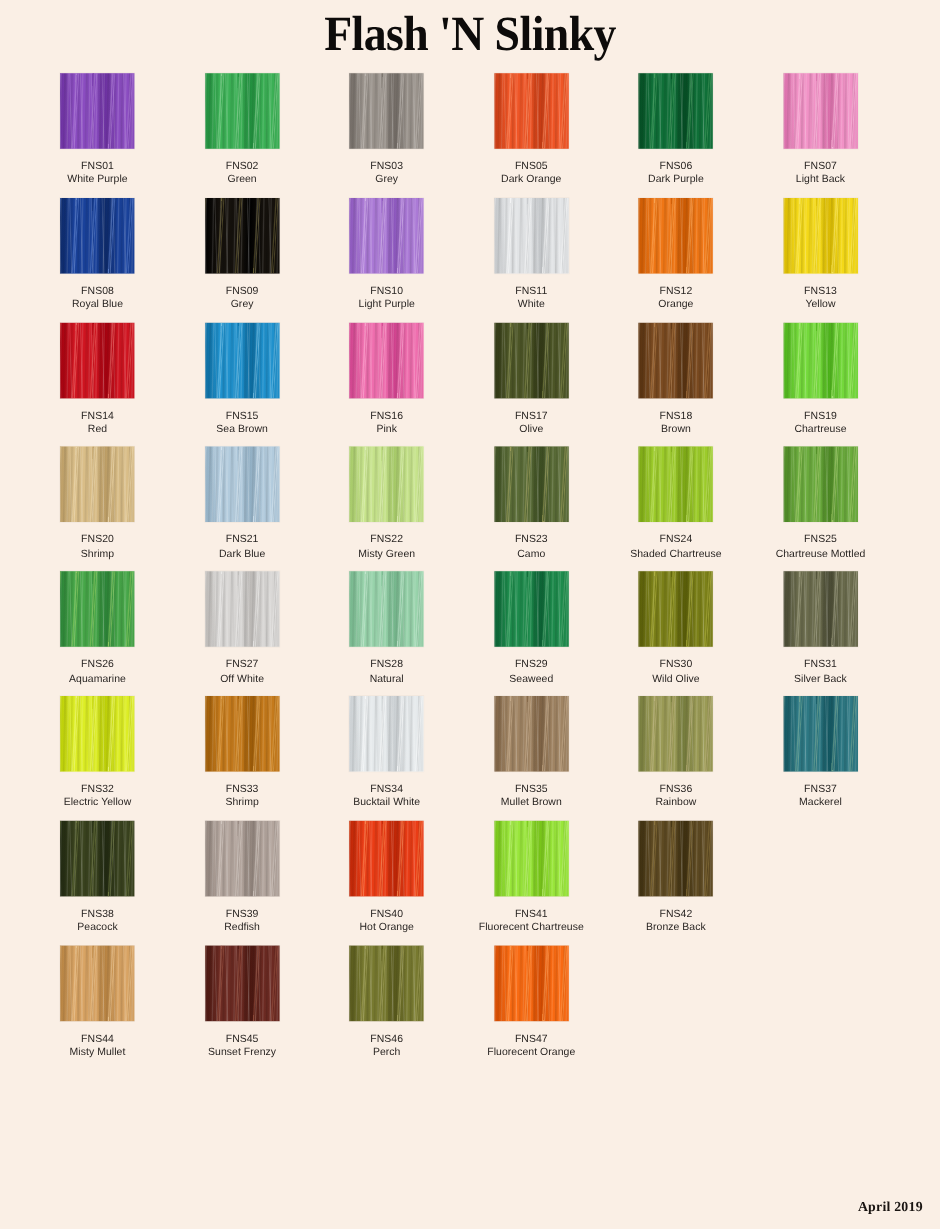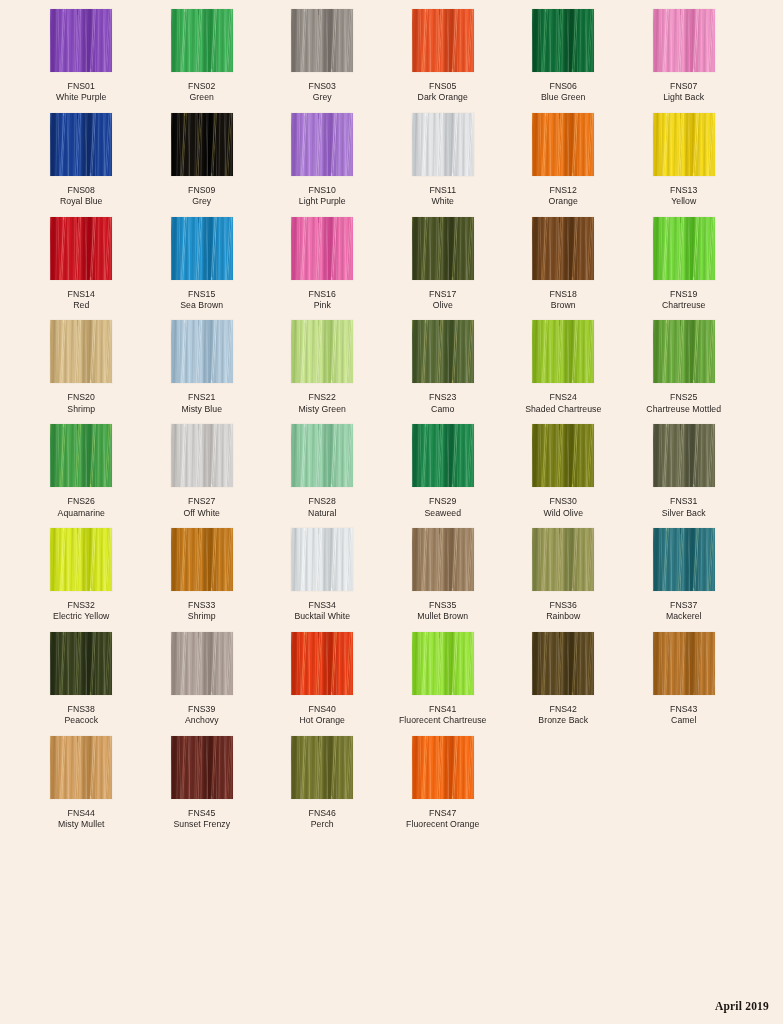--- a/index.html
+++ b/index.html
@@ -146,20 +146,23 @@
     font-size: 11.5px;
     color: #1a1512;
     letter-spacing: 0.2px;
   }
 </style>
 </head>
 <body>
 
 <div class="page">
 
+  <div class="title-wrap">
+    <span class="title">Flash 'N Slinky</span>
+  </div>
 
   <div class="grid" id="swatch-grid">
       <div class="row">
         <div class="cell">
           <div class="swatch" style="background: linear-gradient(to right, rgb(106, 47, 158) 0%, rgb(138, 76, 192) 18%, rgb(138, 76, 192) 48%, rgb(106, 47, 158) 60%, rgb(138, 76, 192) 78%, rgb(138, 76, 192) 100%);">
             <div class="fib f1"></div>
             <div class="fib f2"></div>
             <div class="fib f3" style="background-image: repeating-linear-gradient(93.5deg, rgba(0, 0, 0, 0) 0px, rgb(184, 136, 221) 0.5px, rgba(0, 0, 0, 0) 1.4px, rgba(0, 0, 0, 0) 13px, rgb(184, 136, 221) 14px, rgba(0, 0, 0, 0) 15px); opacity: 0.45;"></div>
             <div class="fib f4" style="background-image: linear-gradient(99deg, rgb(184, 136, 221) 0px, rgb(184, 136, 221) 1px, rgba(0, 0, 0, 0) 1px, rgba(0, 0, 0, 0) 100%), linear-gradient(81deg, rgb(184, 136, 221) 0px, rgb(184, 136, 221) 1px, rgba(0, 0, 0, 0) 1px, rgba(0, 0, 0, 0) 100%), linear-gradient(95deg, rgb(106, 47, 158) 0px, rgb(106, 47, 158) 1px, rgba(0, 0, 0, 0) 1px, rgba(0, 0, 0, 0) 100%); background-position: 13px 0px, 40px 0px, 27px 0px; background-repeat: no-repeat; opacity: 0.6;"></div>
           </div>
@@ -206,21 +209,21 @@
         </div>
         <div class="cell">
           <div class="swatch" style="background: linear-gradient(to right, rgb(4, 74, 34) 0%, rgb(15, 112, 56) 18%, rgb(15, 112, 56) 48%, rgb(4, 74, 34) 60%, rgb(15, 112, 56) 78%, rgb(15, 112, 56) 100%);">
             <div class="fib f1"></div>
             <div class="fib f2"></div>
             <div class="fib f3" style="background-image: repeating-linear-gradient(93.5deg, rgba(0, 0, 0, 0) 0px, rgb(86, 173, 106) 0.5px, rgba(0, 0, 0, 0) 1.4px, rgba(0, 0, 0, 0) 13px, rgb(86, 173, 106) 14px, rgba(0, 0, 0, 0) 15px); opacity: 0.45;"></div>
             <div class="fib f4" style="background-image: linear-gradient(99deg, rgb(86, 173, 106) 0px, rgb(86, 173, 106) 1px, rgba(0, 0, 0, 0) 1px, rgba(0, 0, 0, 0) 100%), linear-gradient(81deg, rgb(86, 173, 106) 0px, rgb(86, 173, 106) 1px, rgba(0, 0, 0, 0) 1px, rgba(0, 0, 0, 0) 100%), linear-gradient(95deg, rgb(4, 74, 34) 0px, rgb(4, 74, 34) 1px, rgba(0, 0, 0, 0) 1px, rgba(0, 0, 0, 0) 100%); background-position: 13px 0px, 40px 0px, 27px 0px; background-repeat: no-repeat; opacity: 0.6;"></div>
           </div>
           <div class="label">
             <span class="code">FNS06</span>
-            <span class="name">Blue Green</span>
+            <span class="name">Dark Purple</span>
           </div>
         </div>
         <div class="cell">
           <div class="swatch" style="background: linear-gradient(to right, rgb(216, 108, 168) 0%, rgb(241, 146, 198) 18%, rgb(241, 146, 198) 48%, rgb(216, 108, 168) 60%, rgb(241, 146, 198) 78%, rgb(241, 146, 198) 100%);">
             <div class="fib f1"></div>
             <div class="fib f2"></div>
             <div class="fib f3" style="background-image: repeating-linear-gradient(93.5deg, rgba(0, 0, 0, 0) 0px, rgb(255, 200, 227) 0.5px, rgba(0, 0, 0, 0) 1.4px, rgba(0, 0, 0, 0) 13px, rgb(255, 200, 227) 14px, rgba(0, 0, 0, 0) 15px); opacity: 0.45;"></div>
             <div class="fib f4" style="background-image: linear-gradient(99deg, rgb(255, 200, 227) 0px, rgb(255, 200, 227) 1px, rgba(0, 0, 0, 0) 1px, rgba(0, 0, 0, 0) 100%), linear-gradient(81deg, rgb(255, 200, 227) 0px, rgb(255, 200, 227) 1px, rgba(0, 0, 0, 0) 1px, rgba(0, 0, 0, 0) 100%), linear-gradient(95deg, rgb(216, 108, 168) 0px, rgb(216, 108, 168) 1px, rgba(0, 0, 0, 0) 1px, rgba(0, 0, 0, 0) 100%); background-position: 13px 0px, 40px 0px, 27px 0px; background-repeat: no-repeat; opacity: 0.6;"></div>
           </div>
           <div class="label">
@@ -392,21 +395,21 @@
         </div>
         <div class="cell">
           <div class="swatch" style="background: linear-gradient(to right, rgb(143, 173, 194) 0%, rgb(178, 203, 221) 18%, rgb(178, 203, 221) 48%, rgb(143, 173, 194) 60%, rgb(178, 203, 221) 78%, rgb(178, 203, 221) 100%);">
             <div class="fib f1"></div>
             <div class="fib f2"></div>
             <div class="fib f3" style="background-image: repeating-linear-gradient(93.5deg, rgba(0, 0, 0, 0) 0px, rgb(226, 238, 246) 0.5px, rgba(0, 0, 0, 0) 1.4px, rgba(0, 0, 0, 0) 13px, rgb(226, 238, 246) 14px, rgba(0, 0, 0, 0) 15px); opacity: 0.45;"></div>
             <div class="fib f4" style="background-image: linear-gradient(99deg, rgb(226, 238, 246) 0px, rgb(226, 238, 246) 1px, rgba(0, 0, 0, 0) 1px, rgba(0, 0, 0, 0) 100%), linear-gradient(81deg, rgb(226, 238, 246) 0px, rgb(226, 238, 246) 1px, rgba(0, 0, 0, 0) 1px, rgba(0, 0, 0, 0) 100%), linear-gradient(95deg, rgb(143, 173, 194) 0px, rgb(143, 173, 194) 1px, rgba(0, 0, 0, 0) 1px, rgba(0, 0, 0, 0) 100%); background-position: 13px 0px, 40px 0px, 27px 0px; background-repeat: no-repeat; opacity: 0.6;"></div>
           </div>
           <div class="label">
             <span class="code">FNS21</span>
-            <span class="name">Misty Blue</span>
+            <span class="name">Dark Blue</span>
           </div>
         </div>
         <div class="cell">
           <div class="swatch" style="background: linear-gradient(to right, rgb(163, 199, 101) 0%, rgb(198, 227, 139) 18%, rgb(198, 227, 139) 48%, rgb(163, 199, 101) 60%, rgb(198, 227, 139) 78%, rgb(198, 227, 139) 100%);">
             <div class="fib f1"></div>
             <div class="fib f2"></div>
             <div class="fib f3" style="background-image: repeating-linear-gradient(93.5deg, rgba(0, 0, 0, 0) 0px, rgb(232, 246, 196) 0.5px, rgba(0, 0, 0, 0) 1.4px, rgba(0, 0, 0, 0) 13px, rgb(232, 246, 196) 14px, rgba(0, 0, 0, 0) 15px); opacity: 0.45;"></div>
             <div class="fib f4" style="background-image: linear-gradient(99deg, rgb(232, 246, 196) 0px, rgb(232, 246, 196) 1px, rgba(0, 0, 0, 0) 1px, rgba(0, 0, 0, 0) 100%), linear-gradient(81deg, rgb(232, 246, 196) 0px, rgb(232, 246, 196) 1px, rgba(0, 0, 0, 0) 1px, rgba(0, 0, 0, 0) 100%), linear-gradient(95deg, rgb(163, 199, 101) 0px, rgb(163, 199, 101) 1px, rgba(0, 0, 0, 0) 1px, rgba(0, 0, 0, 0) 100%); background-position: 13px 0px, 40px 0px, 27px 0px; background-repeat: no-repeat; opacity: 0.6;"></div>
           </div>
           <div class="label">
@@ -614,21 +617,21 @@
         </div>
         <div class="cell">
           <div class="swatch" style="background: linear-gradient(to right, rgb(143, 130, 122) 0%, rgb(179, 165, 157) 18%, rgb(179, 165, 157) 48%, rgb(143, 130, 122) 60%, rgb(179, 165, 157) 78%, rgb(179, 165, 157) 100%);">
             <div class="fib f1"></div>
             <div class="fib f2"></div>
             <div class="fib f3" style="background-image: repeating-linear-gradient(93.5deg, rgba(0, 0, 0, 0) 0px, rgb(221, 212, 205) 0.5px, rgba(0, 0, 0, 0) 1.4px, rgba(0, 0, 0, 0) 13px, rgb(221, 212, 205) 14px, rgba(0, 0, 0, 0) 15px); opacity: 0.45;"></div>
             <div class="fib f4" style="background-image: linear-gradient(99deg, rgb(221, 212, 205) 0px, rgb(221, 212, 205) 1px, rgba(0, 0, 0, 0) 1px, rgba(0, 0, 0, 0) 100%), linear-gradient(81deg, rgb(221, 212, 205) 0px, rgb(221, 212, 205) 1px, rgba(0, 0, 0, 0) 1px, rgba(0, 0, 0, 0) 100%), linear-gradient(95deg, rgb(143, 130, 122) 0px, rgb(143, 130, 122) 1px, rgba(0, 0, 0, 0) 1px, rgba(0, 0, 0, 0) 100%); background-position: 13px 0px, 40px 0px, 27px 0px; background-repeat: no-repeat; opacity: 0.6;"></div>
           </div>
           <div class="label">
             <span class="code">FNS39</span>
-            <span class="name">Anchovy</span>
+            <span class="name">Redfish</span>
           </div>
         </div>
         <div class="cell">
           <div class="swatch" style="background: linear-gradient(to right, rgb(187, 36, 5) 0%, rgb(234, 60, 21) 18%, rgb(234, 60, 21) 48%, rgb(187, 36, 5) 60%, rgb(234, 60, 21) 78%, rgb(234, 60, 21) 100%);">
             <div class="fib f1"></div>
             <div class="fib f2"></div>
             <div class="fib f3" style="background-image: repeating-linear-gradient(93.5deg, rgba(0, 0, 0, 0) 0px, rgb(255, 154, 92) 0.5px, rgba(0, 0, 0, 0) 1.4px, rgba(0, 0, 0, 0) 13px, rgb(255, 154, 92) 14px, rgba(0, 0, 0, 0) 15px); opacity: 0.45;"></div>
             <div class="fib f4" style="background-image: linear-gradient(99deg, rgb(255, 154, 92) 0px, rgb(255, 154, 92) 1px, rgba(0, 0, 0, 0) 1px, rgba(0, 0, 0, 0) 100%), linear-gradient(81deg, rgb(255, 154, 92) 0px, rgb(255, 154, 92) 1px, rgba(0, 0, 0, 0) 1px, rgba(0, 0, 0, 0) 100%), linear-gradient(95deg, rgb(187, 36, 5) 0px, rgb(187, 36, 5) 1px, rgba(0, 0, 0, 0) 1px, rgba(0, 0, 0, 0) 100%); background-position: 13px 0px, 40px 0px, 27px 0px; background-repeat: no-repeat; opacity: 0.6;"></div>
           </div>
           <div class="label">
@@ -651,32 +654,20 @@
         <div class="cell">
           <div class="swatch" style="background: linear-gradient(to right, rgb(59, 45, 14) 0%, rgb(94, 74, 34) 18%, rgb(94, 74, 34) 48%, rgb(59, 45, 14) 60%, rgb(94, 74, 34) 78%, rgb(94, 74, 34) 100%);">
             <div class="fib f1"></div>
             <div class="fib f2"></div>
             <div class="fib f3" style="background-image: repeating-linear-gradient(93.5deg, rgba(0, 0, 0, 0) 0px, rgb(156, 130, 69) 0.5px, rgba(0, 0, 0, 0) 1.4px, rgba(0, 0, 0, 0) 13px, rgb(156, 130, 69) 14px, rgba(0, 0, 0, 0) 15px); opacity: 0.45;"></div>
             <div class="fib f4" style="background-image: linear-gradient(99deg, rgb(156, 130, 69) 0px, rgb(156, 130, 69) 1px, rgba(0, 0, 0, 0) 1px, rgba(0, 0, 0, 0) 100%), linear-gradient(81deg, rgb(156, 130, 69) 0px, rgb(156, 130, 69) 1px, rgba(0, 0, 0, 0) 1px, rgba(0, 0, 0, 0) 100%), linear-gradient(95deg, rgb(59, 45, 14) 0px, rgb(59, 45, 14) 1px, rgba(0, 0, 0, 0) 1px, rgba(0, 0, 0, 0) 100%); background-position: 13px 0px, 40px 0px, 27px 0px; background-repeat: no-repeat; opacity: 0.6;"></div>
           </div>
           <div class="label">
             <span class="code">FNS42</span>
             <span class="name">Bronze Back</span>
-          </div>
-        </div>
-        <div class="cell">
-          <div class="swatch" style="background: linear-gradient(to right, rgb(143, 84, 15) 0%, rgb(185, 118, 42) 18%, rgb(185, 118, 42) 48%, rgb(143, 84, 15) 60%, rgb(185, 118, 42) 78%, rgb(185, 118, 42) 100%);">
-            <div class="fib f1"></div>
-            <div class="fib f2"></div>
-            <div class="fib f3" style="opacity: 0.45;"></div>
-            <div class="fib f4" style="background-position: 13px 0px, 40px 0px, 27px 0px; background-repeat: no-repeat; opacity: 0.6;"></div>
-          </div>
-          <div class="label">
-            <span class="code">FNS43</span>
-            <span class="name">Camel</span>
           </div>
         </div>
       </div>
       <div class="row">
         <div class="cell">
           <div class="swatch" style="background: linear-gradient(to right, rgb(180, 128, 63) 0%, rgb(216, 163, 99) 18%, rgb(216, 163, 99) 48%, rgb(180, 128, 63) 60%, rgb(216, 163, 99) 78%, rgb(216, 163, 99) 100%);">
             <div class="fib f1"></div>
             <div class="fib f2"></div>
             <div class="fib f3" style="background-image: repeating-linear-gradient(93.5deg, rgba(0, 0, 0, 0) 0px, rgb(240, 205, 156) 0.5px, rgba(0, 0, 0, 0) 1.4px, rgba(0, 0, 0, 0) 13px, rgb(240, 205, 156) 14px, rgba(0, 0, 0, 0) 15px); opacity: 0.45;"></div>
             <div class="fib f4" style="background-image: linear-gradient(99deg, rgb(240, 205, 156) 0px, rgb(240, 205, 156) 1px, rgba(0, 0, 0, 0) 1px, rgba(0, 0, 0, 0) 100%), linear-gradient(81deg, rgb(240, 205, 156) 0px, rgb(240, 205, 156) 1px, rgba(0, 0, 0, 0) 1px, rgba(0, 0, 0, 0) 100%), linear-gradient(95deg, rgb(180, 128, 63) 0px, rgb(180, 128, 63) 1px, rgba(0, 0, 0, 0) 1px, rgba(0, 0, 0, 0) 100%); background-position: 13px 0px, 40px 0px, 27px 0px; background-repeat: no-repeat; opacity: 0.6;"></div>

